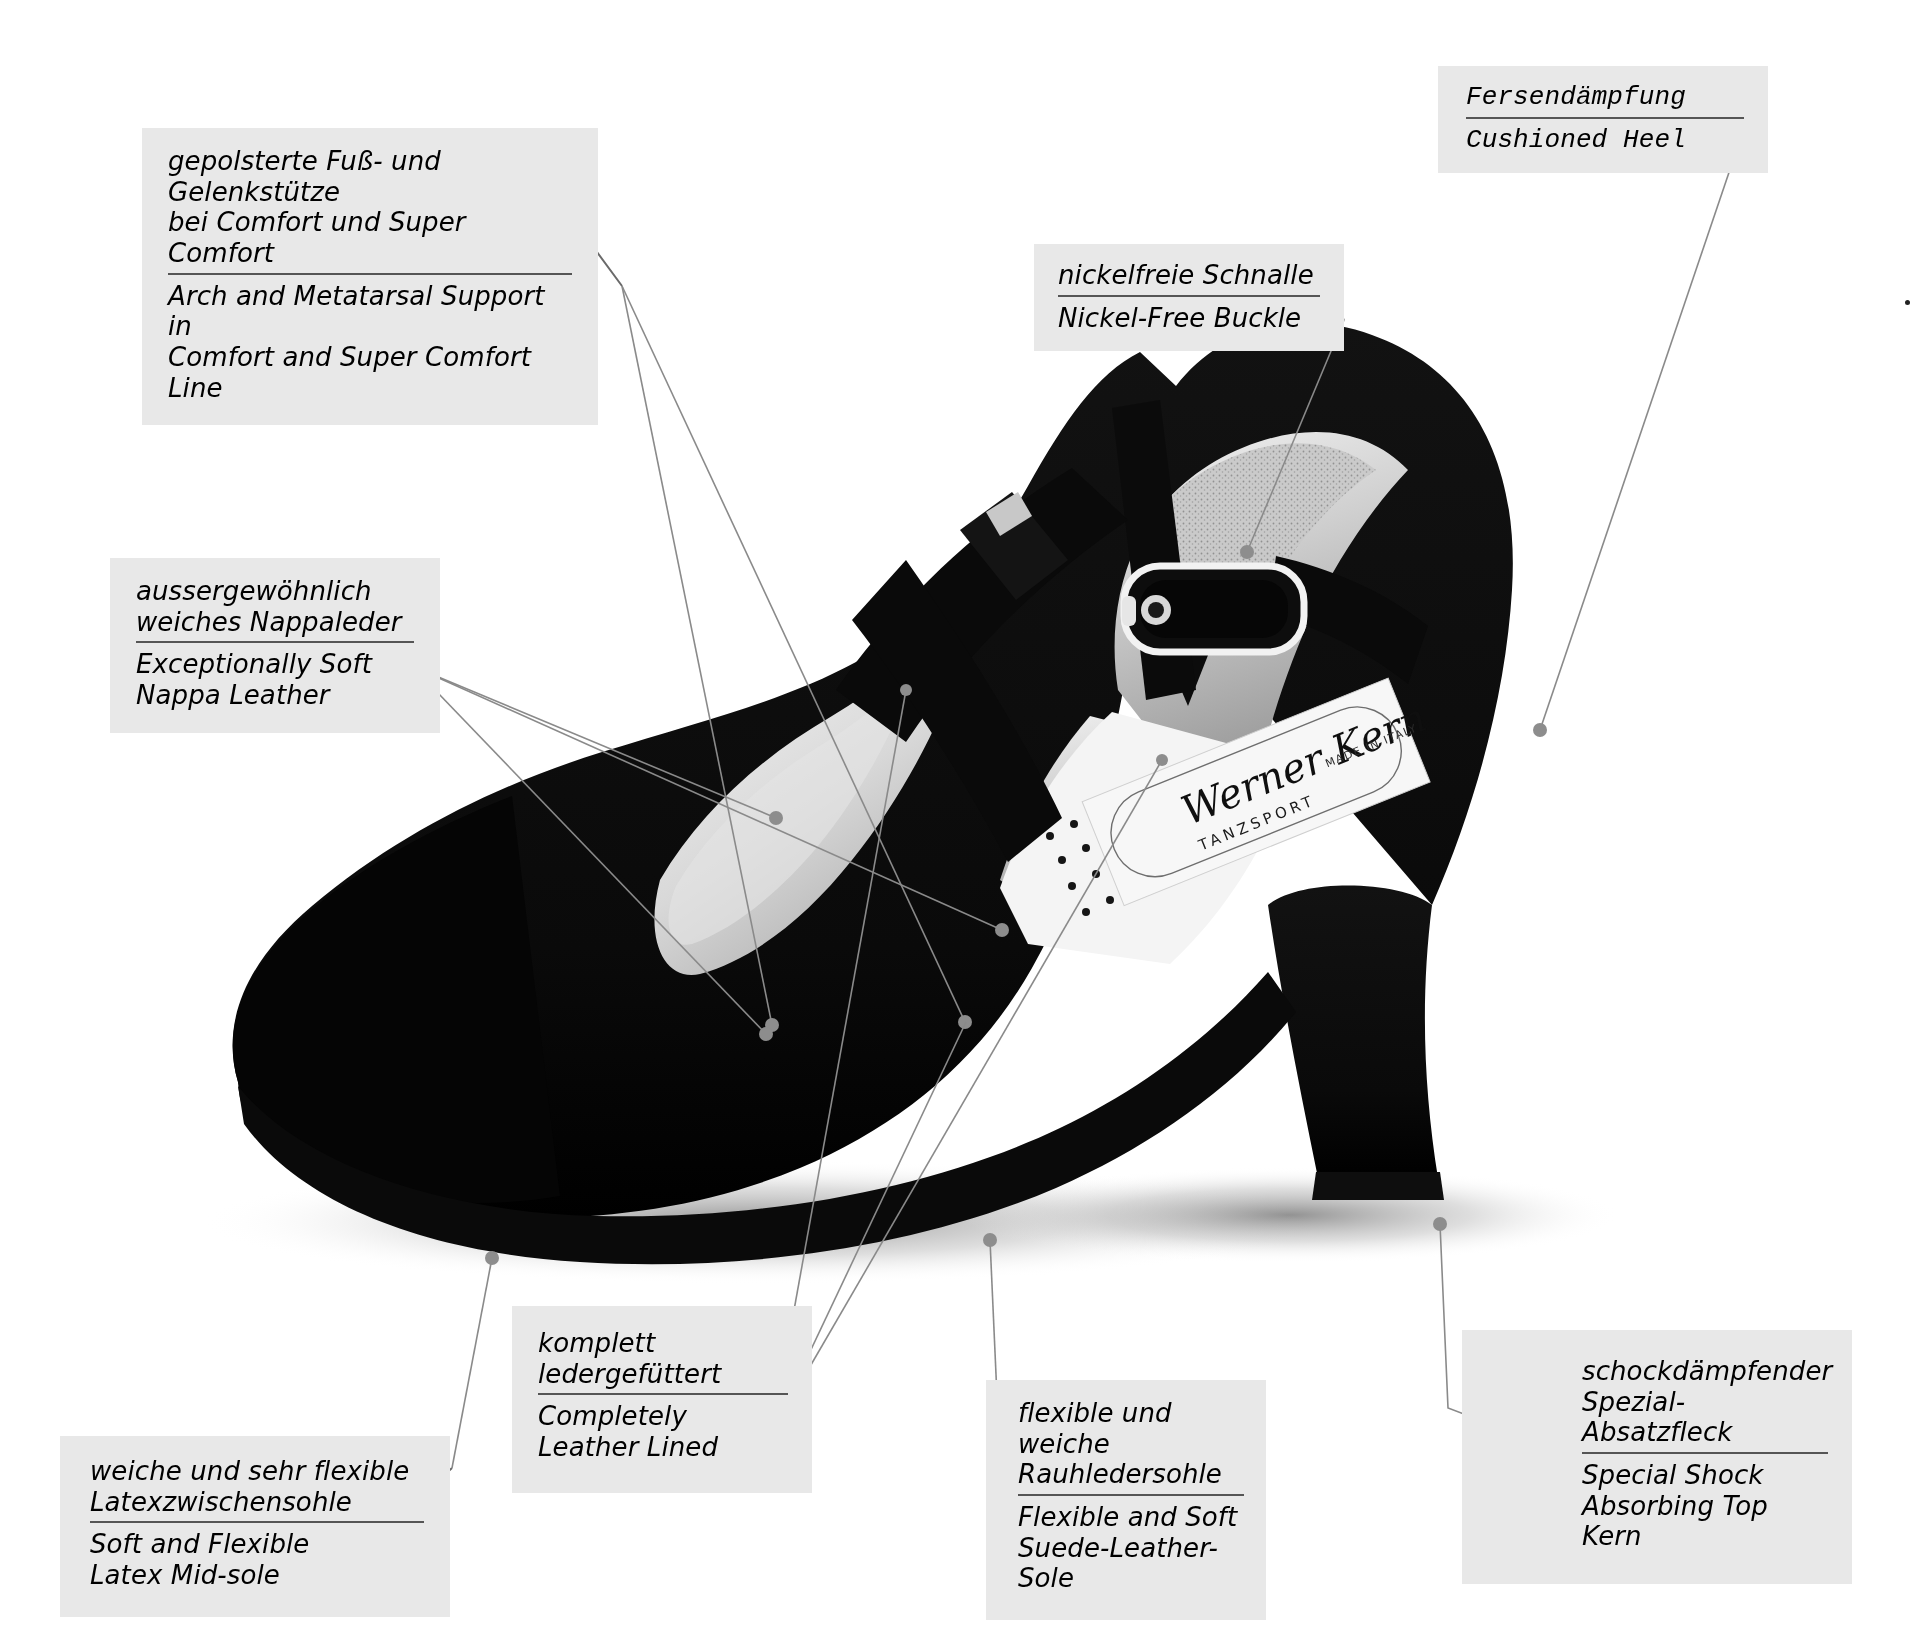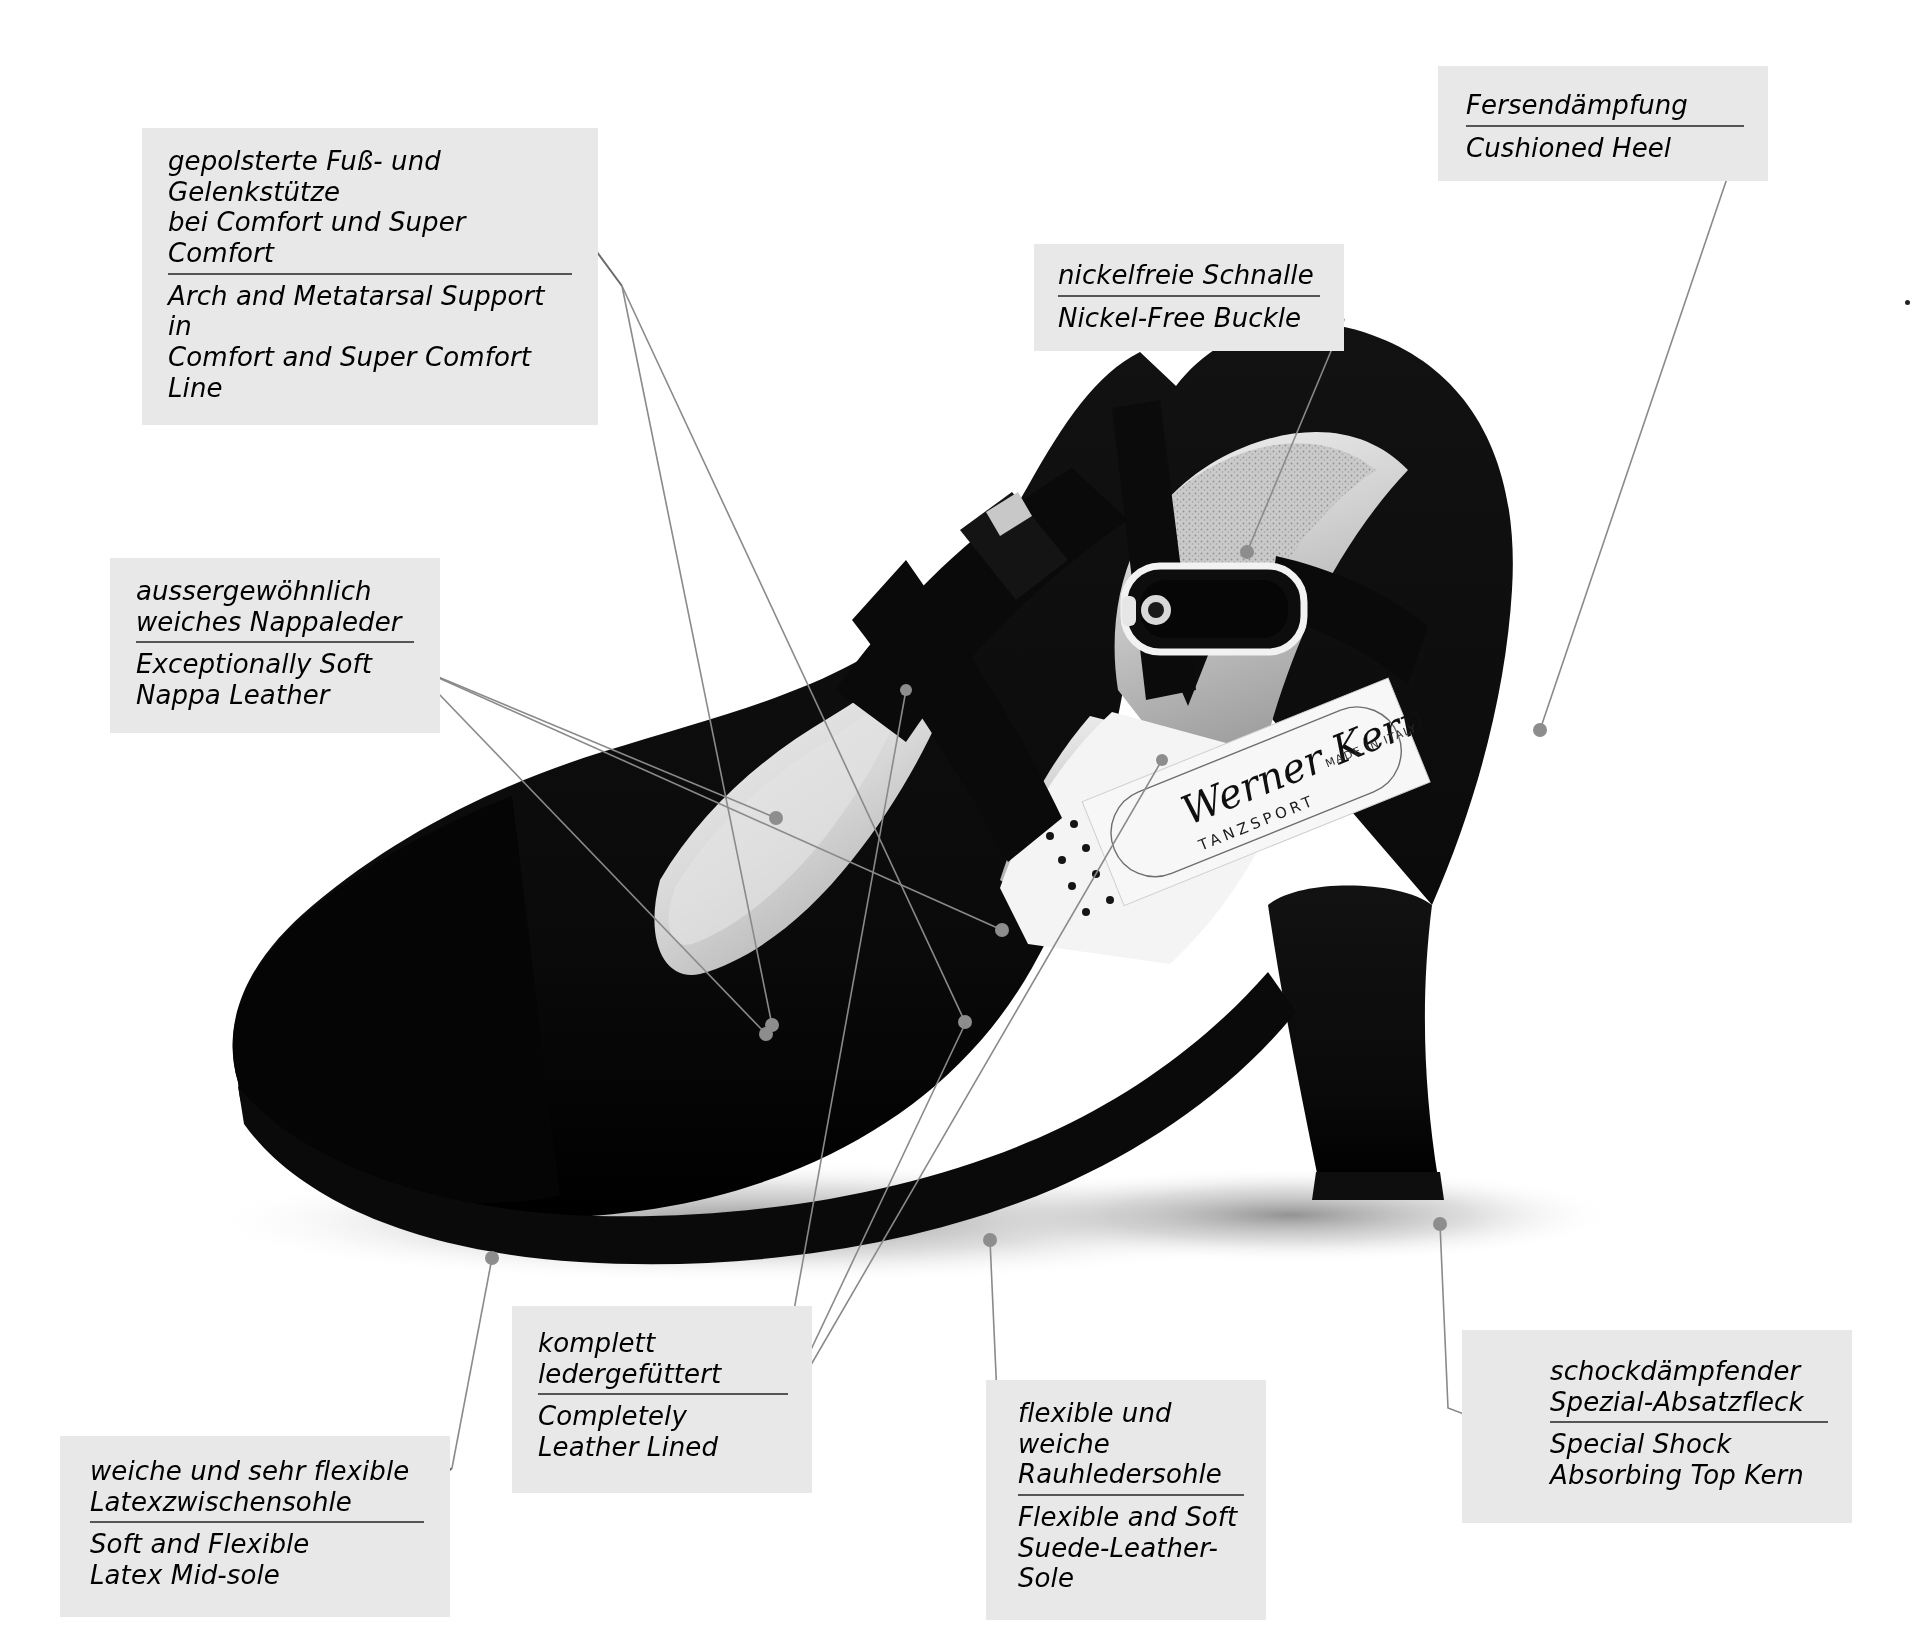--- a/index.html
+++ b/index.html
@@ -280,21 +280,21 @@
 
   <div class="callout" style="left:1034px;top:244px;width:310px;">
     <div class="pad" style="padding:16px 24px 18px 24px;">
       <div class="de">nickelfreie Schnalle</div>
       <div class="rule"></div>
       <div class="en">Nickel-Free Buckle</div>
     </div>
   </div>
 
   <div class="callout" style="left:1438px;top:66px;width:330px;">
-    <div class="pad" style="padding:24px 24px 18px 28px;">
+    <div class="pad" style="padding:16px 24px 18px 28px;font-family:Liberation Mono, monospace;">
       <div class="de">Fersendämpfung</div>
       <div class="rule"></div>
       <div class="en">Cushioned Heel</div>
     </div>
   </div>
 
   <div class="callout" style="left:60px;top:1388px;width:390px;margin-top:48px;">
     <div class="pad" style="padding:20px 26px 26px 30px;">
       <div class="de">weiche und sehr flexible
 Latexzwischensohle</div>
@@ -318,21 +318,21 @@
     <div class="pad" style="padding:18px 22px 26px 32px;">
       <div class="de">flexible und weiche
 Rauhledersohle</div>
       <div class="rule"></div>
       <div class="en">Flexible and Soft
 Suede-Leather-Sole</div>
     </div>
   </div>
 
   <div class="callout" style="left:1462px;top:1330px;width:390px;">
-    <div class="pad" style="padding:26px 24px 32px 88px;">
+    <div class="pad" style="padding:26px 24px 32px 120px;">
       <div class="de">schockdämpfender
 Spezial-Absatzfleck</div>
       <div class="rule"></div>
       <div class="en">Special Shock
 Absorbing Top Kern</div>
     </div>
   </div>
 
   <div class="speck" style="left:1905px;top:300px;"></div>
 

